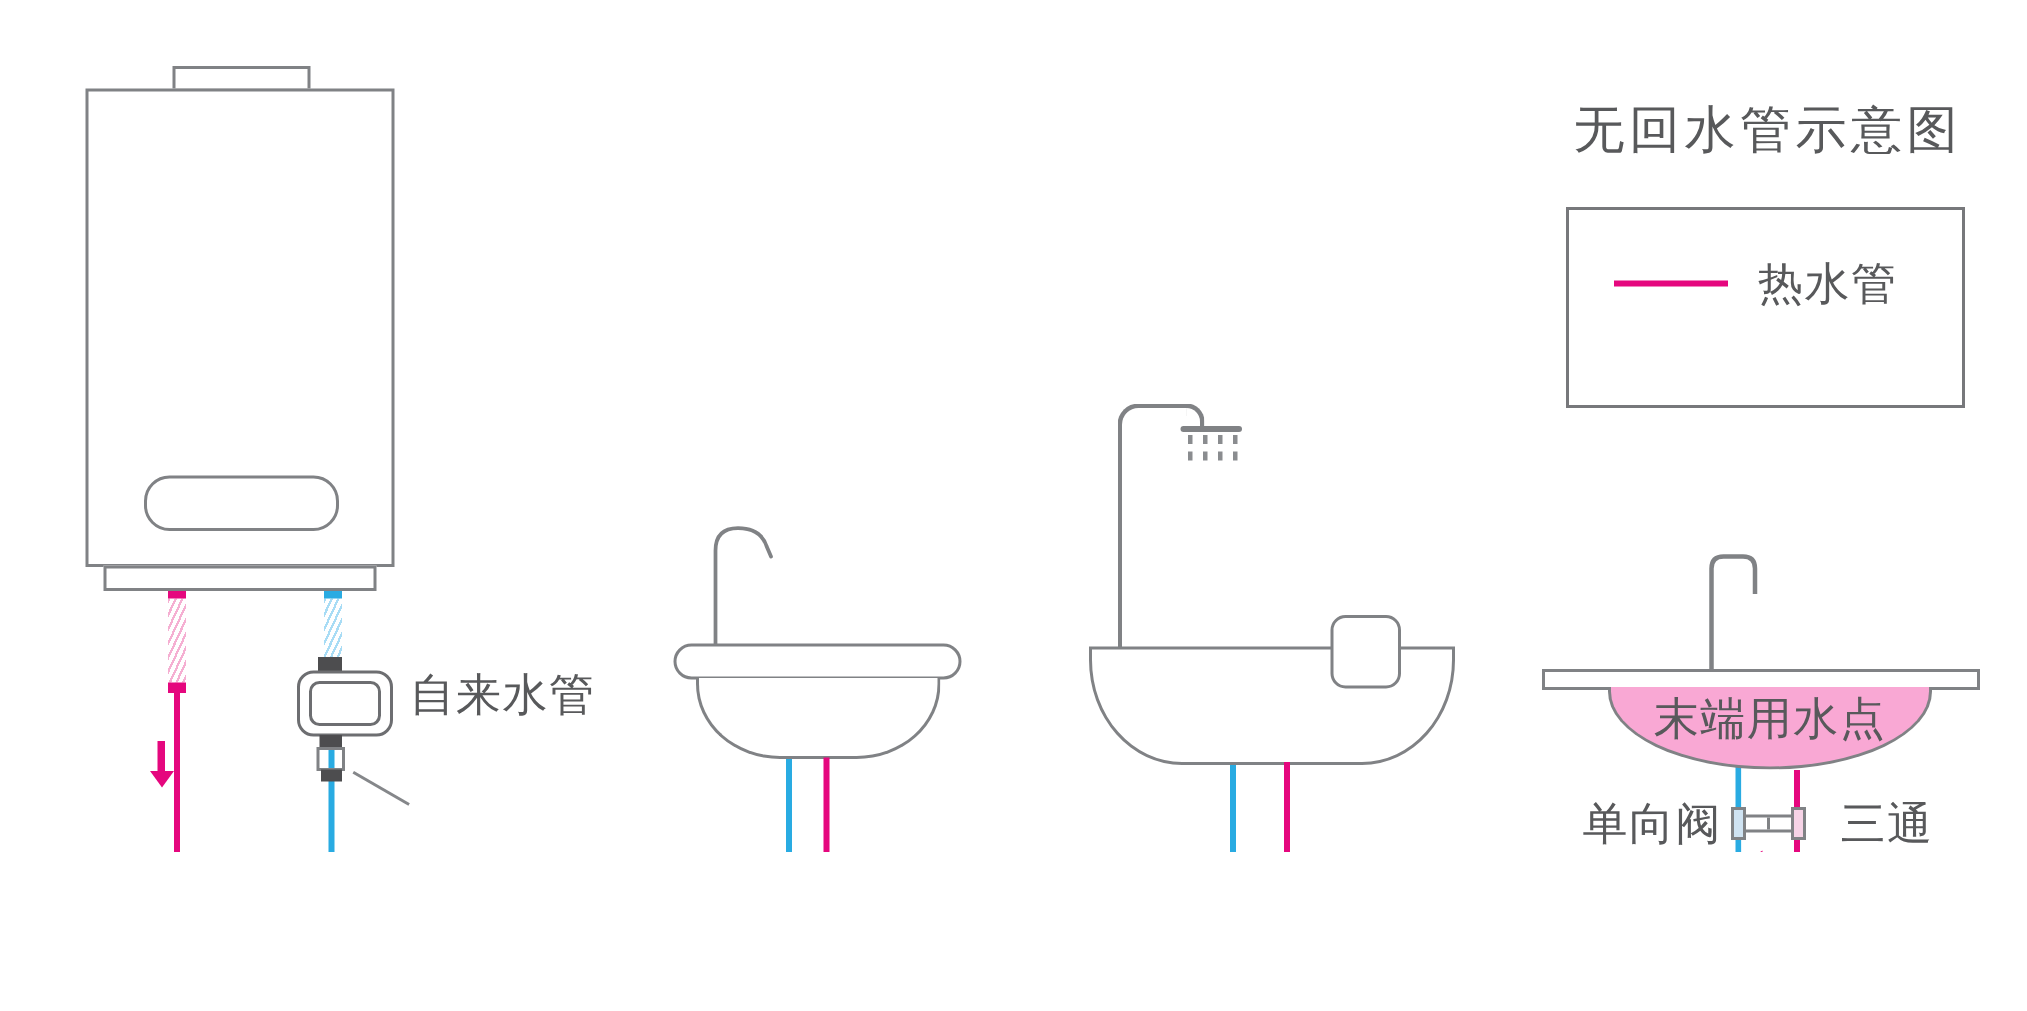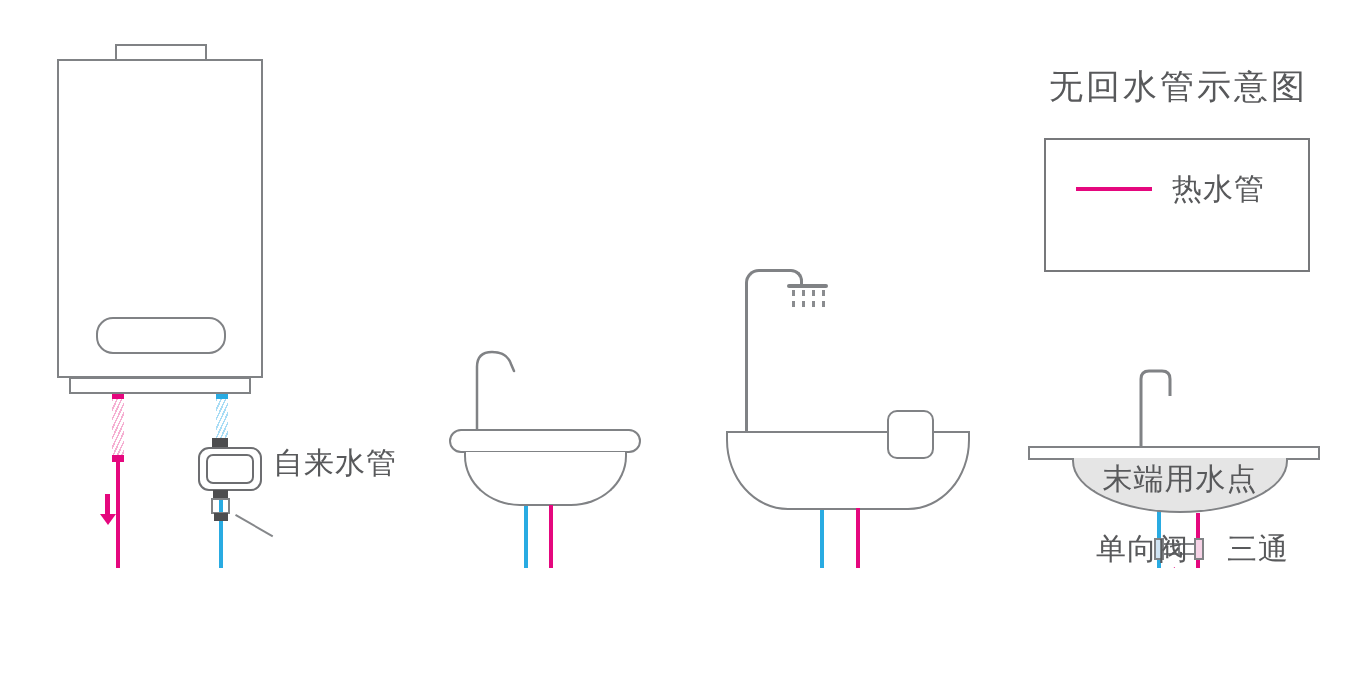--- a/index.html
+++ b/index.html
@@ -94,21 +94,21 @@
   .spray span:nth-child(3){left:812px;top:290px;} .spray span:nth-child(4){left:822px;top:290px;}
   .spray span:nth-child(5){left:792px;top:301px;} .spray span:nth-child(6){left:802px;top:301px;}
   .spray span:nth-child(7){left:812px;top:301px;} .spray span:nth-child(8){left:822px;top:301px;}
   .tub-body { left:726px; top:431px; width:244px; height:79px; border:2.5px solid #808285;
               border-radius:0 0 62px 62px / 0 0 70px 70px; background:#fff; }
   .tub-box  { left:887px; top:410px; width:47px; height:49px; border:2px solid #808285; border-radius:10px; background:#fff; }
 
   
   .counter { left:1028px; top:446px; width:292px; height:14px; }
   .end-bowl { left:1072px; top:458px; width:216px; height:55px; border:2.5px solid #808285; border-top:none;
-              border-radius:0 0 108px 108px / 0 0 52px 52px; background:#e5e5e5;
+              border-radius:0 0 108px 108px / 0 0 52px 52px; background:#f9a8d4;
               display:flex; justify-content:center; align-items:flex-start; padding-top:1px; }
 
   
   .flange { width:10px; height:22px; border:2px solid #808285; }
   .flange-cold { left:1154px; top:538px; background:#CFE3F2; }
   .flange-hot  { left:1194px; top:538px; background:#F6D3E6; }
   .valve-tube  { left:1163px; top:543px; width:32px; height:12px;
                  border-top:2.5px solid #808285; border-bottom:2.5px solid #808285;
                  display:flex; justify-content:center; }
   .valve-tick  { width:2.5px; height:100%; background:#808285; }
@@ -194,16 +194,16 @@
   <div class="abs valve-tube">
     <div class="valve-tick"></div>
   </div>
   <div class="abs flange flange-cold"></div>
   <div class="abs flange flange-hot"></div>
 
   <div class="abs tri tri-left" style="left:1164px; top:567px;"></div>
   <div class="abs arrow-shaft-h" style="left:1175px; top:572px; width:18px; background:#E5077E;"></div>
 
   <div class="abs lbl" style="left:273px; top:443px;">自来水管</div>
-  <div class="abs lbl" style="left:1048px; top:529px; width:100px; text-align:right;margin-left:41px;">单向阀</div>
+  <div class="abs lbl" style="left:1048px; top:529px; width:100px; text-align:right;">单向阀</div>
   <div class="abs lbl" style="left:1227px; top:529px;">三通</div>
 
 </div>
 
 </body></html>

